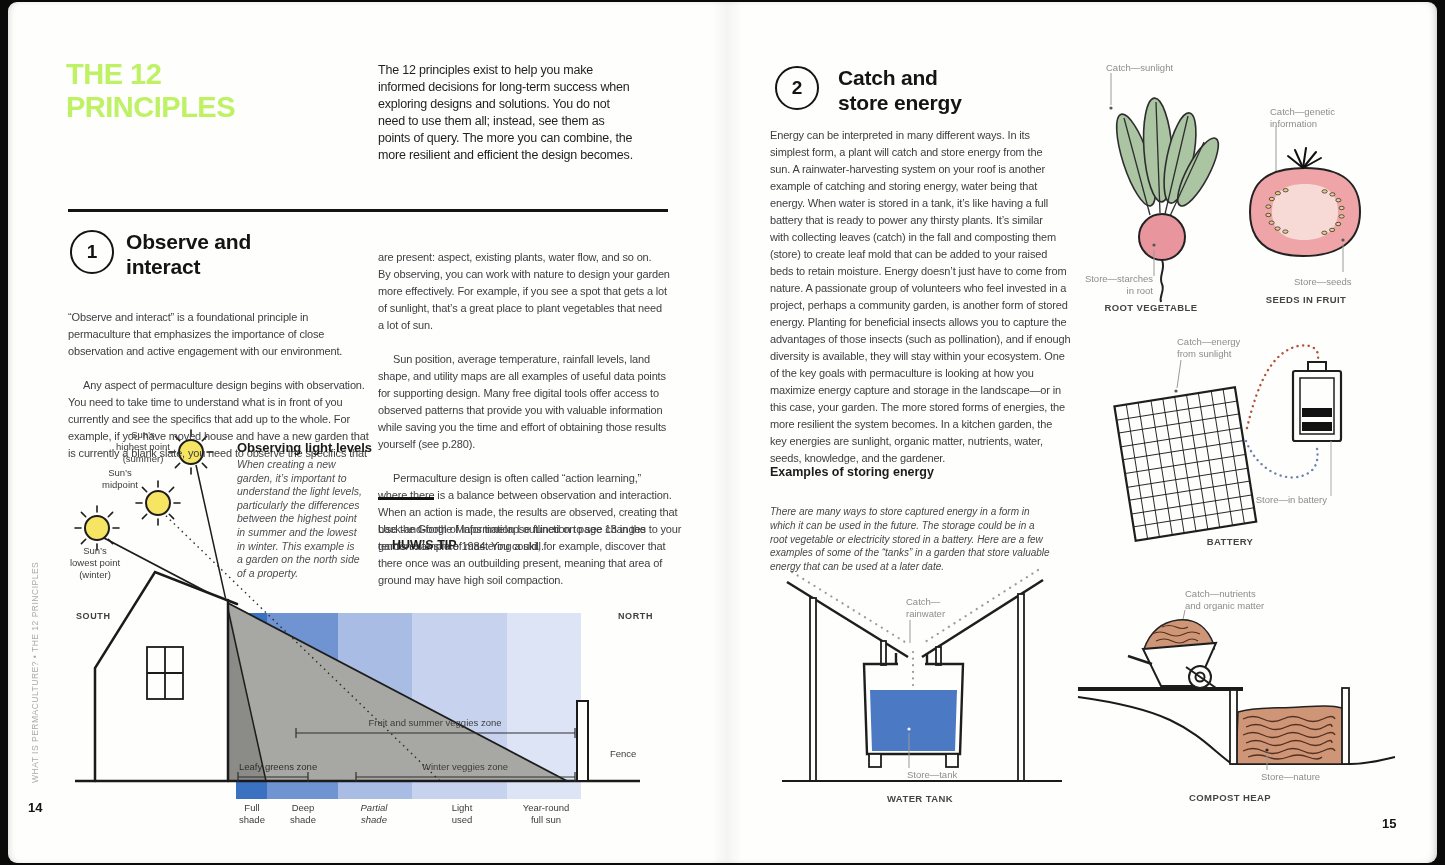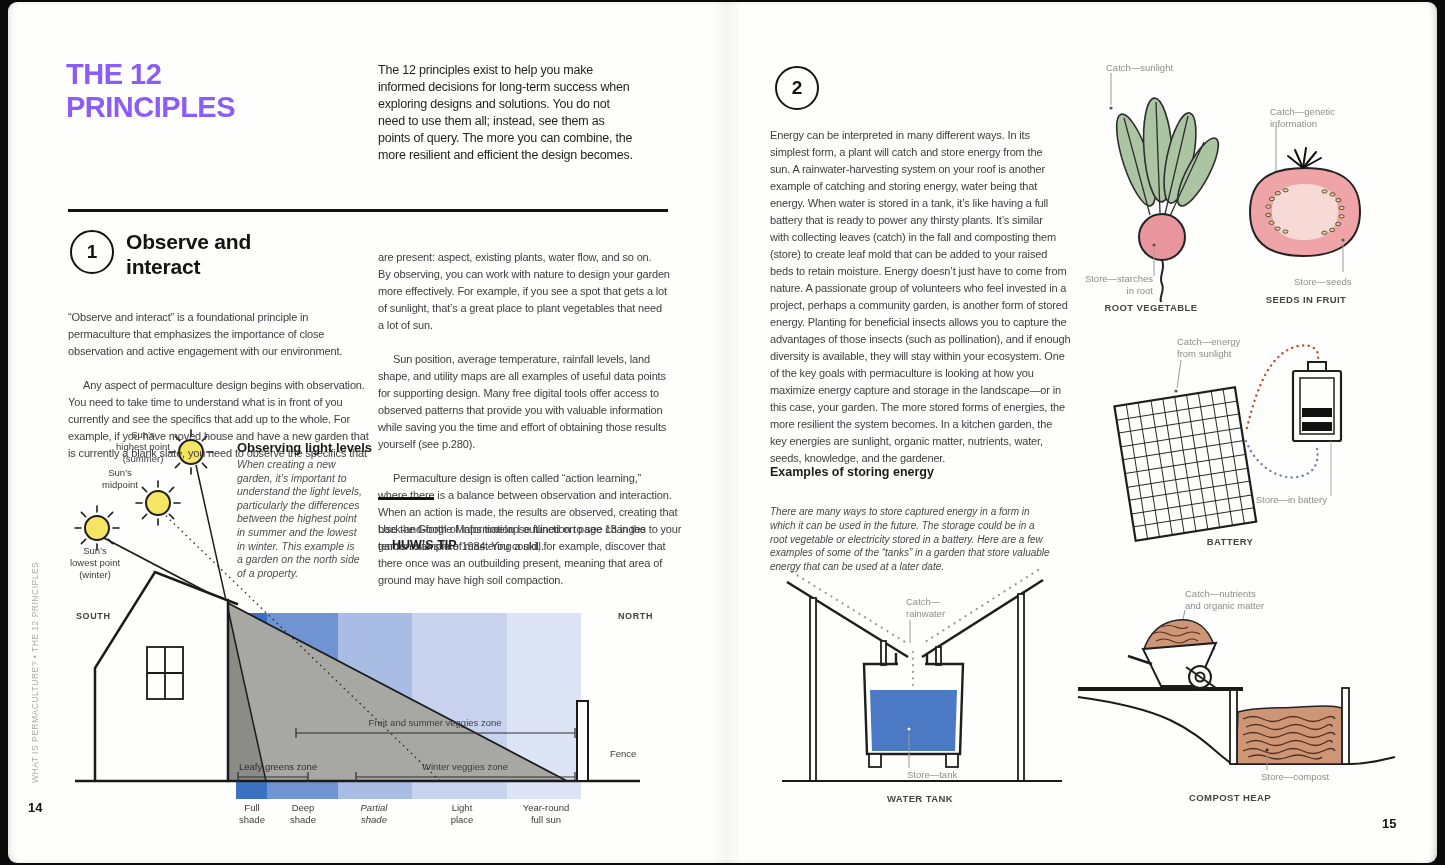--- a/index.html
+++ b/index.html
@@ -8,21 +8,21 @@
   .abs{position:absolute;}
   .sheet{left:8px;top:2px;width:1429px;height:861px;background:#fefefdff;border-radius:9px;
          box-shadow:inset -5px 0 10px -6px rgba(0,0,0,.35), inset 5px 0 10px -7px rgba(0,0,0,.3);}
   .spine{left:712px;top:2px;width:30px;height:861px;
          background:linear-gradient(90deg,rgba(0,0,0,0),rgba(0,0,0,.04),rgba(0,0,0,0));}
   .pre{white-space:pre-line;}
   .serif{font-family:Liberation Sans, sans-serif;font-size:11px;letter-spacing:-0.15px;
          line-height:17px;color:#3e3e42;}
   .serif p{margin:0;}
   .indent{text-indent:15px;}
-  .title{font-weight:bold;font-size:29px;line-height:33px;letter-spacing:-0.5px;color:#8b5cf6;}
+  .title{font-weight:bold;font-size:29px;line-height:33px;letter-spacing:-0.5px;color:#bef264;}
   .intro{font-size:12.5px;line-height:17px;letter-spacing:-0.2px;color:#1f1f1f;}
   .rule{background:#141414;}
   .pcircle{width:40px;height:40px;border:2.5px solid #141414;border-radius:50%;
            display:flex;align-items:center;justify-content:center;
            font-weight:bold;font-size:19px;color:#141414;}
   .pheading{font-weight:bold;font-size:21px;line-height:25px;letter-spacing:-0.2px;color:#141414;}
   .subhead{font-weight:bold;font-size:12.5px;color:#1b1b1b;}
   .italic-note{font-style:italic;font-size:10.5px;line-height:13.6px;color:#4e4e52;}
   .examples-note{font-style:italic;font-size:10px;line-height:13.8px;color:#47474b;margin-top:24px;}
   .dlabel{font-size:9.5px;line-height:11.8px;color:#3c3c3c;}
@@ -324,27 +324,29 @@
   <div class="abs dlabel" style="left:239px;top:761px;color:#2f2f2f;">Leafy greens zone</div>
   <div class="abs dlabel center" style="left:400px;top:761px;width:130px;">Winter veggies zone</div>
 
   <div class="abs dlabel pre center" style="left:212px;top:802px;width:80px;">Full
 shade</div>
   <div class="abs dlabel pre center" style="left:263px;top:802px;width:80px;">Deep
 shade</div>
   <div class="abs dlabel pre center" style="left:334px;top:802px;width:80px;font-style:italic;">Partial
 shade</div>
   <div class="abs dlabel pre center" style="left:422px;top:802px;width:80px;">Light
-place</div>
+used</div>
   <div class="abs dlabel pre center" style="left:506px;top:802px;width:80px;">Year-round
 full sun</div>
 
   <div class="abs pcircle" style="left:775px;top:66px;">
       <span>2</span>
     </div>
+  <div class="abs pheading pre" style="left:838px;top:65px;">Catch and
+store energy</div>
 
   <div class="abs serif pre" style="left:770px;top:127px;width:315px;">Energy can be interpreted in many different ways. In its
 simplest form, a plant will catch and store energy from the
 sun. A rainwater-harvesting system on your roof is another
 example of catching and storing energy, water being that
 energy. When water is stored in a tank, it’s like having a full
 battery that is ready to power any thirsty plants. It’s similar
 with collecting leaves (catch) in the fall and composting them
 (store) to create leaf mold that can be added to your raised
 beds to retain moisture. Energy doesn’t just have to come from
@@ -382,18 +384,18 @@
   <div class="abs glabel right" style="left:1250px;top:494px;width:77px;">Store—in battery</div>
   <div class="abs caption center" style="left:1180px;top:536px;width:100px;">BATTERY</div>
 
   <div class="abs glabel pre" style="left:906px;top:596px;">Catch—
 rainwater</div>
   <div class="abs glabel" style="left:907px;top:769px;">Store—tank</div>
   <div class="abs caption center" style="left:870px;top:793px;width:100px;">WATER TANK</div>
 
   <div class="abs glabel pre" style="left:1185px;top:588px;">Catch—nutrients
 and organic matter</div>
-  <div class="abs glabel" style="left:1261px;top:771px;">Store—compost</div>
+  <div class="abs glabel" style="left:1261px;top:771px;">Store—nature</div>
   <div class="abs caption center" style="left:1180px;top:792px;width:100px;">COMPOST HEAP</div>
 
   <div class="abs pagenum" style="left:1382px;top:816px;">15</div>
 
 </div>
 
 </body></html>

